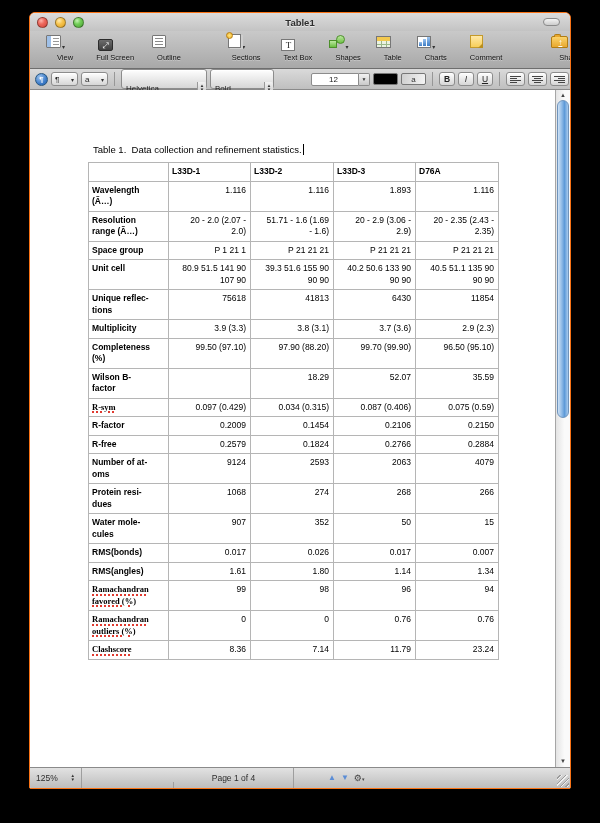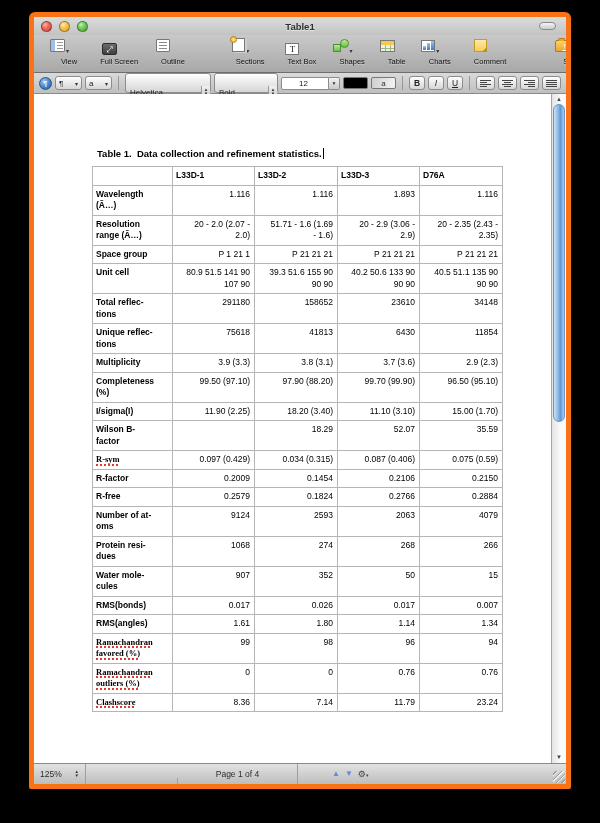--- a/index.html
+++ b/index.html
@@ -2,21 +2,21 @@
 <html><head>
 <meta charset="utf-8">
 <style>
   html,body{margin:0;padding:0;background:#000;width:600px;height:823px;overflow:hidden;
     font-family:"Liberation Sans", sans-serif;}
   *{box-sizing:border-box;}
   .screen{position:relative;width:600px;height:823px;background:#000;}
 
   .window{position:absolute;left:29px;top:12px;width:542px;height:777px;background:#fff;
     border-radius:6px 6px 2px 2px;overflow:hidden;box-shadow:0 8px 26px rgba(0,0,0,.65);
-    border:5px solid #f97316;}
+    border:1px solid #f97316;}
 
   
   .titlebar{position:absolute;left:0;top:0;right:0;height:18px;
     background:linear-gradient(#dcdcdc,#c3c3c3);display:flex;align-items:center;justify-content:center;}
   .traffic{position:absolute;left:7px;top:4px;display:flex;gap:7px;}
   .light{width:11px;height:11px;border-radius:50%;border:1px solid rgba(0,0,0,.35);}
   .light.red{background:radial-gradient(circle at 35% 30%, #ffb3ab, #ee6a5e 40%, #d0433a);}
   .light.yellow{background:radial-gradient(circle at 35% 30%, #ffeab0, #f7c54f 40%, #dfa021);}
   .light.green{background:radial-gradient(circle at 35% 30%, #c6f3b4, #72ce58 40%, #4aa032);}
   .win-title{font-size:9.5px;font-weight:bold;color:#2e2e2e;text-shadow:0 1px 0 rgba(255,255,255,.6);}
@@ -84,36 +84,36 @@
   .fb-btn{height:14px;border:1px solid #8c8c8c;border-radius:3px;background:linear-gradient(#fefefe,#d6d6d6);
     display:flex;align-items:center;padding:0 3px;flex:none;box-shadow:inset 0 1px 0 #fff;}
   .fb-dd{padding:18px 0 0 4px;}
   .stepper{width:9px;height:12px;margin-left:3px;border-left:1px solid #999;display:flex;flex-direction:column;
     align-items:center;justify-content:center;font-size:4.5px;line-height:4px;color:#333;
     background:linear-gradient(#f2f2f2,#c9c9c9);border-radius:0 2px 2px 0;}
   .fb-mini{width:27px;justify-content:space-between;}
   .fb-font{width:86px;justify-content:space-between;}
   .fb-style{width:64px;justify-content:space-between;}
   .fb-size-field{width:48px;height:13px;background:#fff;border:1px solid #8c8c8c;border-radius:2px 0 0 2px;
-    display:flex;align-items:center;padding:0 17px;}
+    display:flex;align-items:center;padding:0 17px;margin-left:34px;}
   .fb-size-arrow{width:11px;height:13px;border:1px solid #8c8c8c;border-left:none;border-radius:0 2px 2px 0;
     background:linear-gradient(#f2f2f2,#c9c9c9);font-size:5px;display:flex;align-items:center;justify-content:center;color:#333;}
   .swatch{width:25px;height:12px;border:1px solid #777;border-radius:2px;flex:none;}
   .swatch.black{background:#000;}
   .swatch.textbg{background:linear-gradient(100deg,#cfcfcf,#f4f4f4);font-size:8px;display:flex;align-items:center;justify-content:center;color:#333;}
   .fb-biu{width:16px;justify-content:center;font-size:8.5px;}
   .fb-align svg{display:block;}
   .fb-spacing-icon{width:15px;justify-content:center;}
   .fb-num-field{width:20px;height:13px;background:#fff;border:1px solid #8c8c8c;border-radius:2px;
     display:flex;align-items:center;padding:0 3px;}
 
   
   .docarea{position:absolute;left:0;top:77px;right:0;bottom:21px;background:#fff;}
   .page-content{position:absolute;left:0;top:0;right:15px;bottom:0;background:#fff;overflow:hidden;}
-  .doc-title{position:absolute;left:63px;top:54px;font-size:9.5px;font-weight:bold;color:#000;white-space:pre;}
+  .doc-title{position:absolute;left:63px;top:54px;font-size:9.5px;font-weight:normal;color:#000;white-space:pre;}
   .caret{display:inline-block;width:1px;height:11px;background:#000;vertical-align:-2px;margin-left:1px;}
 
   table.stats{position:absolute;left:58px;top:72px;width:410px;border-collapse:collapse;table-layout:fixed;border-radius:22px;}
   table.stats td,table.stats th{border:1px solid #b5b5b5;font-size:8.5px;line-height:11.5px;
     vertical-align:top;padding:3px 4px 3px 3px;color:#000;}
   table.stats th{font-weight:bold;text-align:left;}
   table.stats td.rowlabel{font-weight:bold;text-align:left;white-space:pre-line;}
   table.stats td.val{text-align:right;white-space:pre-line;}
   .misspell{text-decoration:underline dotted #e03a2f;text-decoration-thickness:1.5px;text-underline-offset:1.5px;font-family:Liberation Serif, serif;}
 
@@ -403,28 +403,20 @@
                 <td class="val">80.9 51.5 141 90
 107 90</td>
                 <td class="val">39.3 51.6 155 90
 90 90</td>
                 <td class="val">40.2 50.6 133 90
 90 90</td>
                 <td class="val">40.5 51.1 135 90
 90 90</td>
               </tr>
               <tr>
-                <td class="rowlabel">Total reflec-
-tions</td>
-                <td class="val">291180</td>
-                <td class="val">158652</td>
-                <td class="val">23610</td>
-                <td class="val">34148</td>
-              </tr>
-              <tr>
                 <td class="rowlabel">Unique reflec-
 tions</td>
                 <td class="val">75618</td>
                 <td class="val">41813</td>
                 <td class="val">6430</td>
                 <td class="val">11854</td>
               </tr>
               <tr>
                 <td class="rowlabel">Multiplicity</td>
                 <td class="val">3.9 (3.3)</td>
@@ -432,27 +424,20 @@
                 <td class="val">3.7 (3.6)</td>
                 <td class="val">2.9 (2.3)</td>
               </tr>
               <tr>
                 <td class="rowlabel">Completeness
 (%)</td>
                 <td class="val">99.50 (97.10)</td>
                 <td class="val">97.90 (88.20)</td>
                 <td class="val">99.70 (99.90)</td>
                 <td class="val">96.50 (95.10)</td>
-              </tr>
-              <tr>
-                <td class="rowlabel">I/sigma(I)</td>
-                <td class="val">11.90 (2.25)</td>
-                <td class="val">18.20 (3.40)</td>
-                <td class="val">11.10 (3.10)</td>
-                <td class="val">15.00 (1.70)</td>
               </tr>
               <tr>
                 <td class="rowlabel">Wilson B-
 factor</td>
                 <td class="val"></td>
                 <td class="val">18.29</td>
                 <td class="val">52.07</td>
                 <td class="val">35.59</td>
               </tr>
               <tr>

